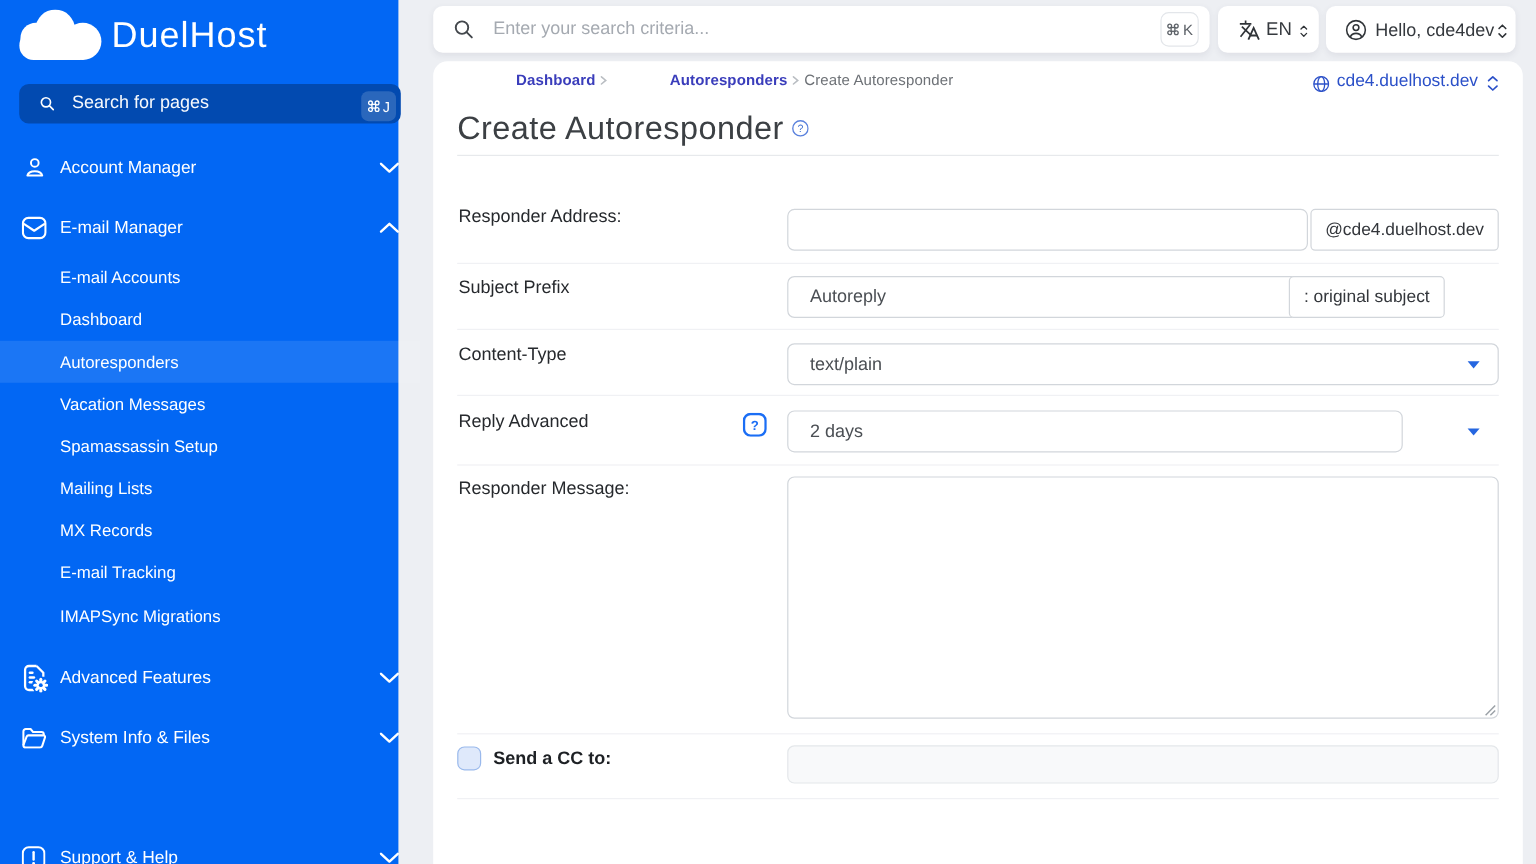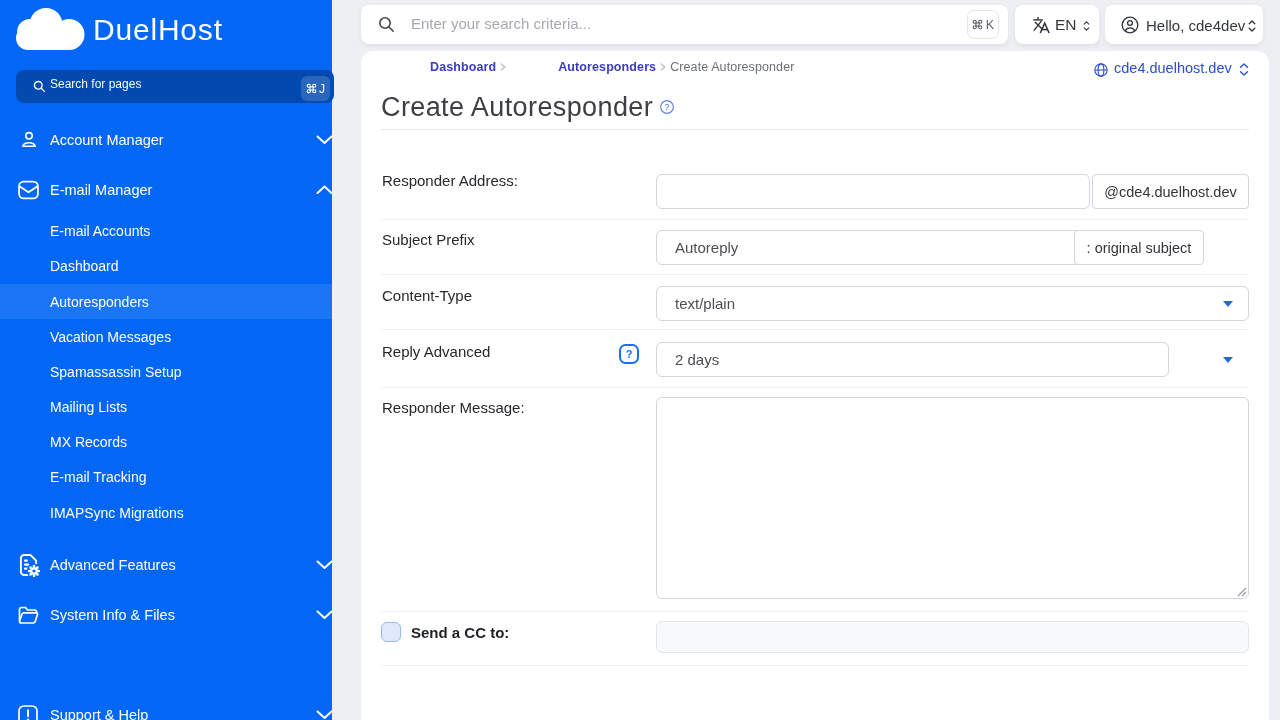--- a/index.html
+++ b/index.html
@@ -4,21 +4,21 @@
 <style>
 * { margin:0; padding:0; box-sizing:border-box; }
 html,body { width:1280px; height:720px; overflow:hidden; }
 body { font-family:"Liberation Sans", sans-serif; background:#edeff3; position:relative; }
 
 
 #sidebar { position:absolute; left:0; top:0; width:332px; height:720px; background:#0267f4; color:#fff; }
 #logo { position:absolute; left:16px; top:8px; }
 #logotext { position:absolute; left:93px; top:13px; font-size:30px; font-weight:400; color:#fff; letter-spacing:0.8px; }
 #spill { position:absolute; left:16px; top:70px; width:318px; height:33px; background:#024ab0; border-radius:8px; }
-#spill .ph { position:absolute; left:34px; top:7px; font-size:12px; color:rgba(255,255,255,.97); }
+#spill .ph { position:absolute; left:44px; top:7px; font-size:15px; color:rgba(255,255,255,.97); }
 #spill .kbd { position:absolute; right:4px; top:6px; width:29px; height:25px; background:rgba(255,255,255,.16); border-radius:6px; display:flex; align-items:center; justify-content:center; gap:2px; color:#fff; font-size:12px; }
 .mitem { position:absolute; left:0; width:350px; height:50px; }
 .mitem .ic { position:absolute; left:18px; top:50%; transform:translateY(-50%); }
 .mitem .tx { position:absolute; left:50px; top:50%; transform:translateY(-50%); font-size:14.5px; font-weight:500; color:#fff; }
 .mitem .ch { position:absolute; right:17px; top:50%; transform:translateY(-50%); }
 .sub { position:absolute; left:0; width:350px; height:35px; }
 .sub .tx { position:absolute; left:50px; top:50%; transform:translateY(-50%); font-size:14px; color:#fff; }
 .sub.active { background:rgba(255,255,255,.1); }
 
 

